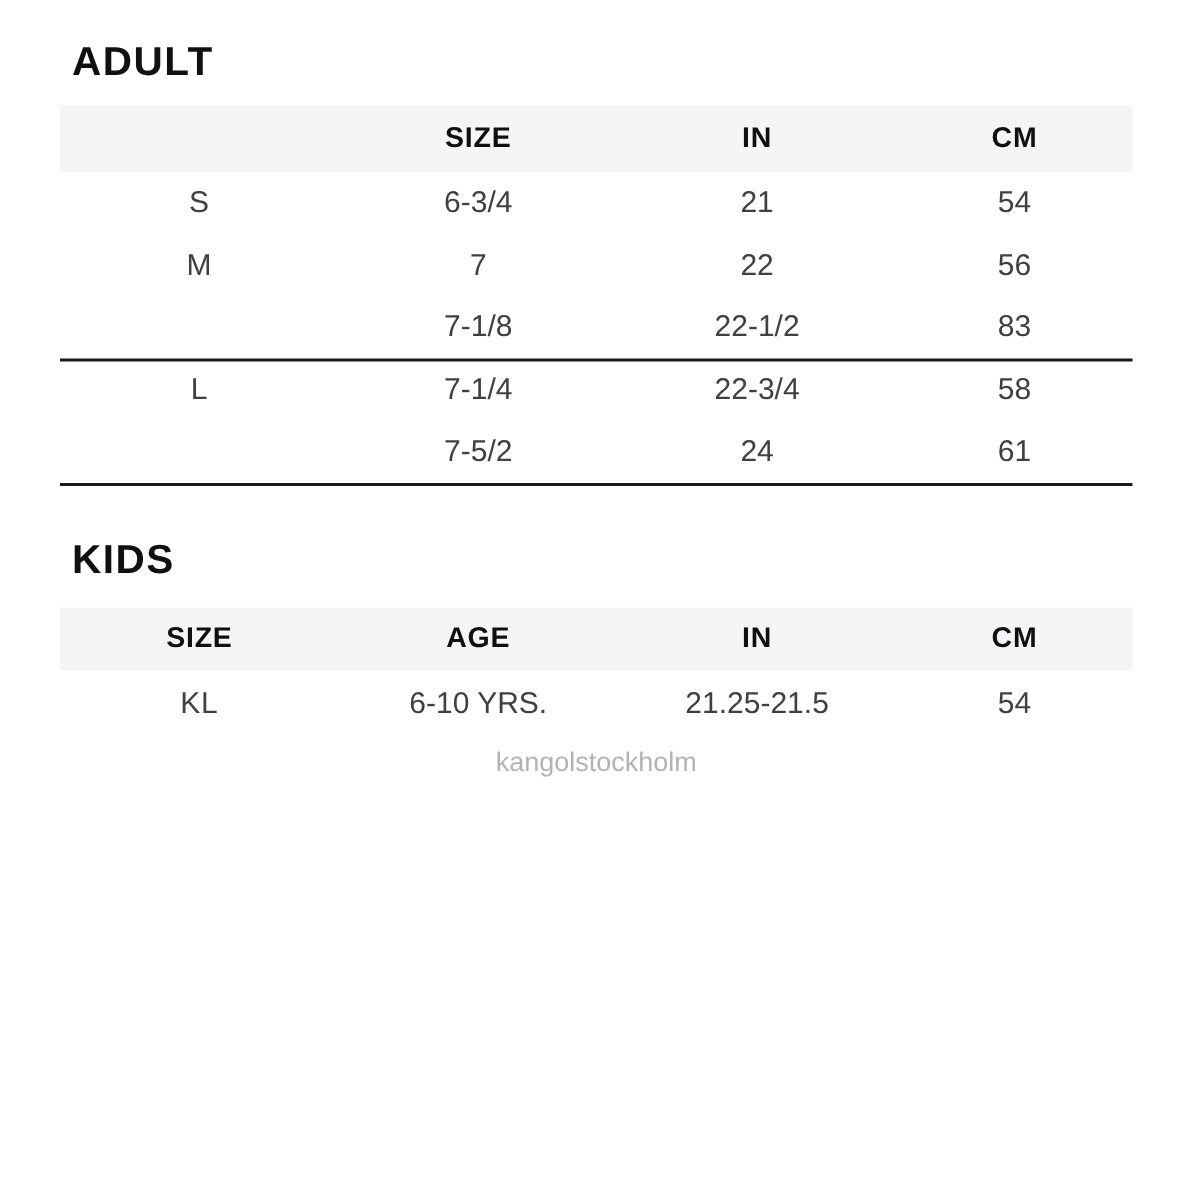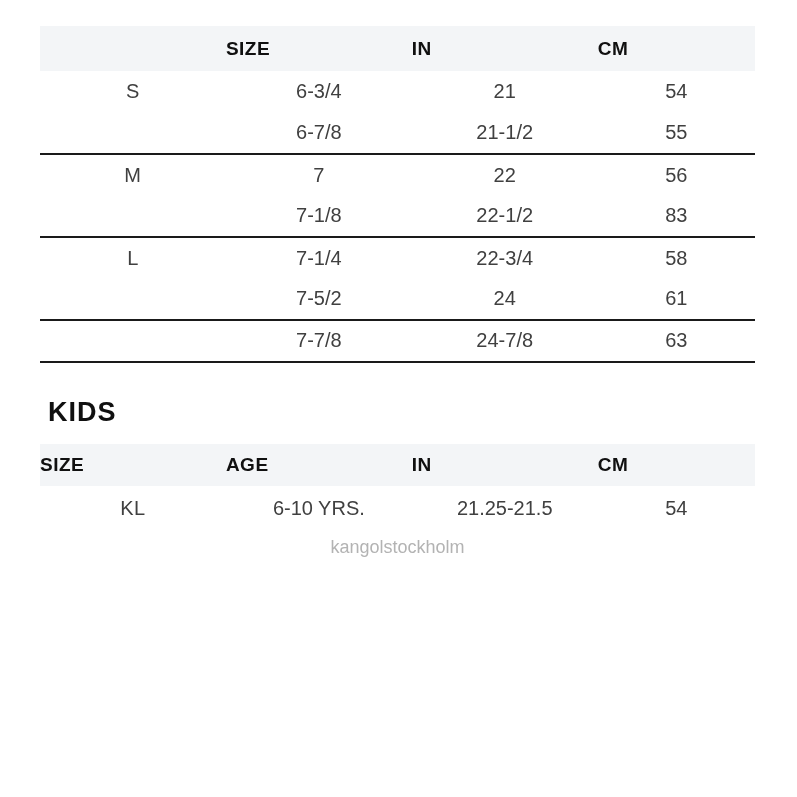--- a/index.html
+++ b/index.html
@@ -37,21 +37,21 @@
   table.size-table thead tr {
     background: var(--header-bg);
   }
   table.adult thead tr { height: 45px; }
   table.kids  thead tr { height: 42px; }
   table.size-table th {
     font-size: 19px;
     font-weight: 700;
     letter-spacing: 0.5px;
     color: var(--heading-text);
-    text-align: left;
+    text-align: center;
     padding: 0;
   }
   table.size-table td {
     font-size: 20px;
     font-weight: 400;
     color: var(--body-text);
     text-align: center;
     padding: 0;
   }
   table.adult tbody tr { height: 41.5px; }
@@ -73,20 +73,21 @@
     margin-top: 5px;
     font-size: 18px;
     color: var(--watermark-text);
   }
 </style>
 </head>
 <body>
 
 <div class="page">
 
+  <h1 class="section-title">ADULT</h1>
 
   <table class="size-table adult">
     <colgroup>
       <col style="width:26%">
         <col style="width:26%">
         <col style="width:26%">
         <col style="width:22%">
     </colgroup>
     <thead>
       <tr>
@@ -95,26 +96,20 @@
         <th>IN</th>
         <th>CM</th>
       </tr>
     </thead>
     <tbody>
       <tr>
         <td class="row-label">S</td>
         <td>6-3/4</td>
         <td>21</td>
         <td>54</td>
-      </tr>
-      <tr class="group-end">
-        <td class="row-label"></td>
-        <td>6-7/8</td>
-        <td>21-1/2</td>
-        <td>55</td>
       </tr>
       <tr>
         <td class="row-label">M</td>
         <td>7</td>
         <td>22</td>
         <td>56</td>
       </tr>
       <tr class="group-end">
         <td class="row-label"></td>
         <td>7-1/8</td>
@@ -125,26 +120,20 @@
         <td class="row-label">L</td>
         <td>7-1/4</td>
         <td>22-3/4</td>
         <td>58</td>
       </tr>
       <tr class="group-end">
         <td class="row-label"></td>
         <td>7-5/2</td>
         <td>24</td>
         <td>61</td>
-      </tr>
-      <tr class="group-end">
-        <td class="row-label"></td>
-        <td>7-7/8</td>
-        <td>24-7/8</td>
-        <td>63</td>
       </tr>
     </tbody>
   </table>
 
   <div class="kids-section">
     <h1 class="section-title">KIDS</h1>
 
     <table class="size-table kids">
       <colgroup>
         <col style="width:26%">

